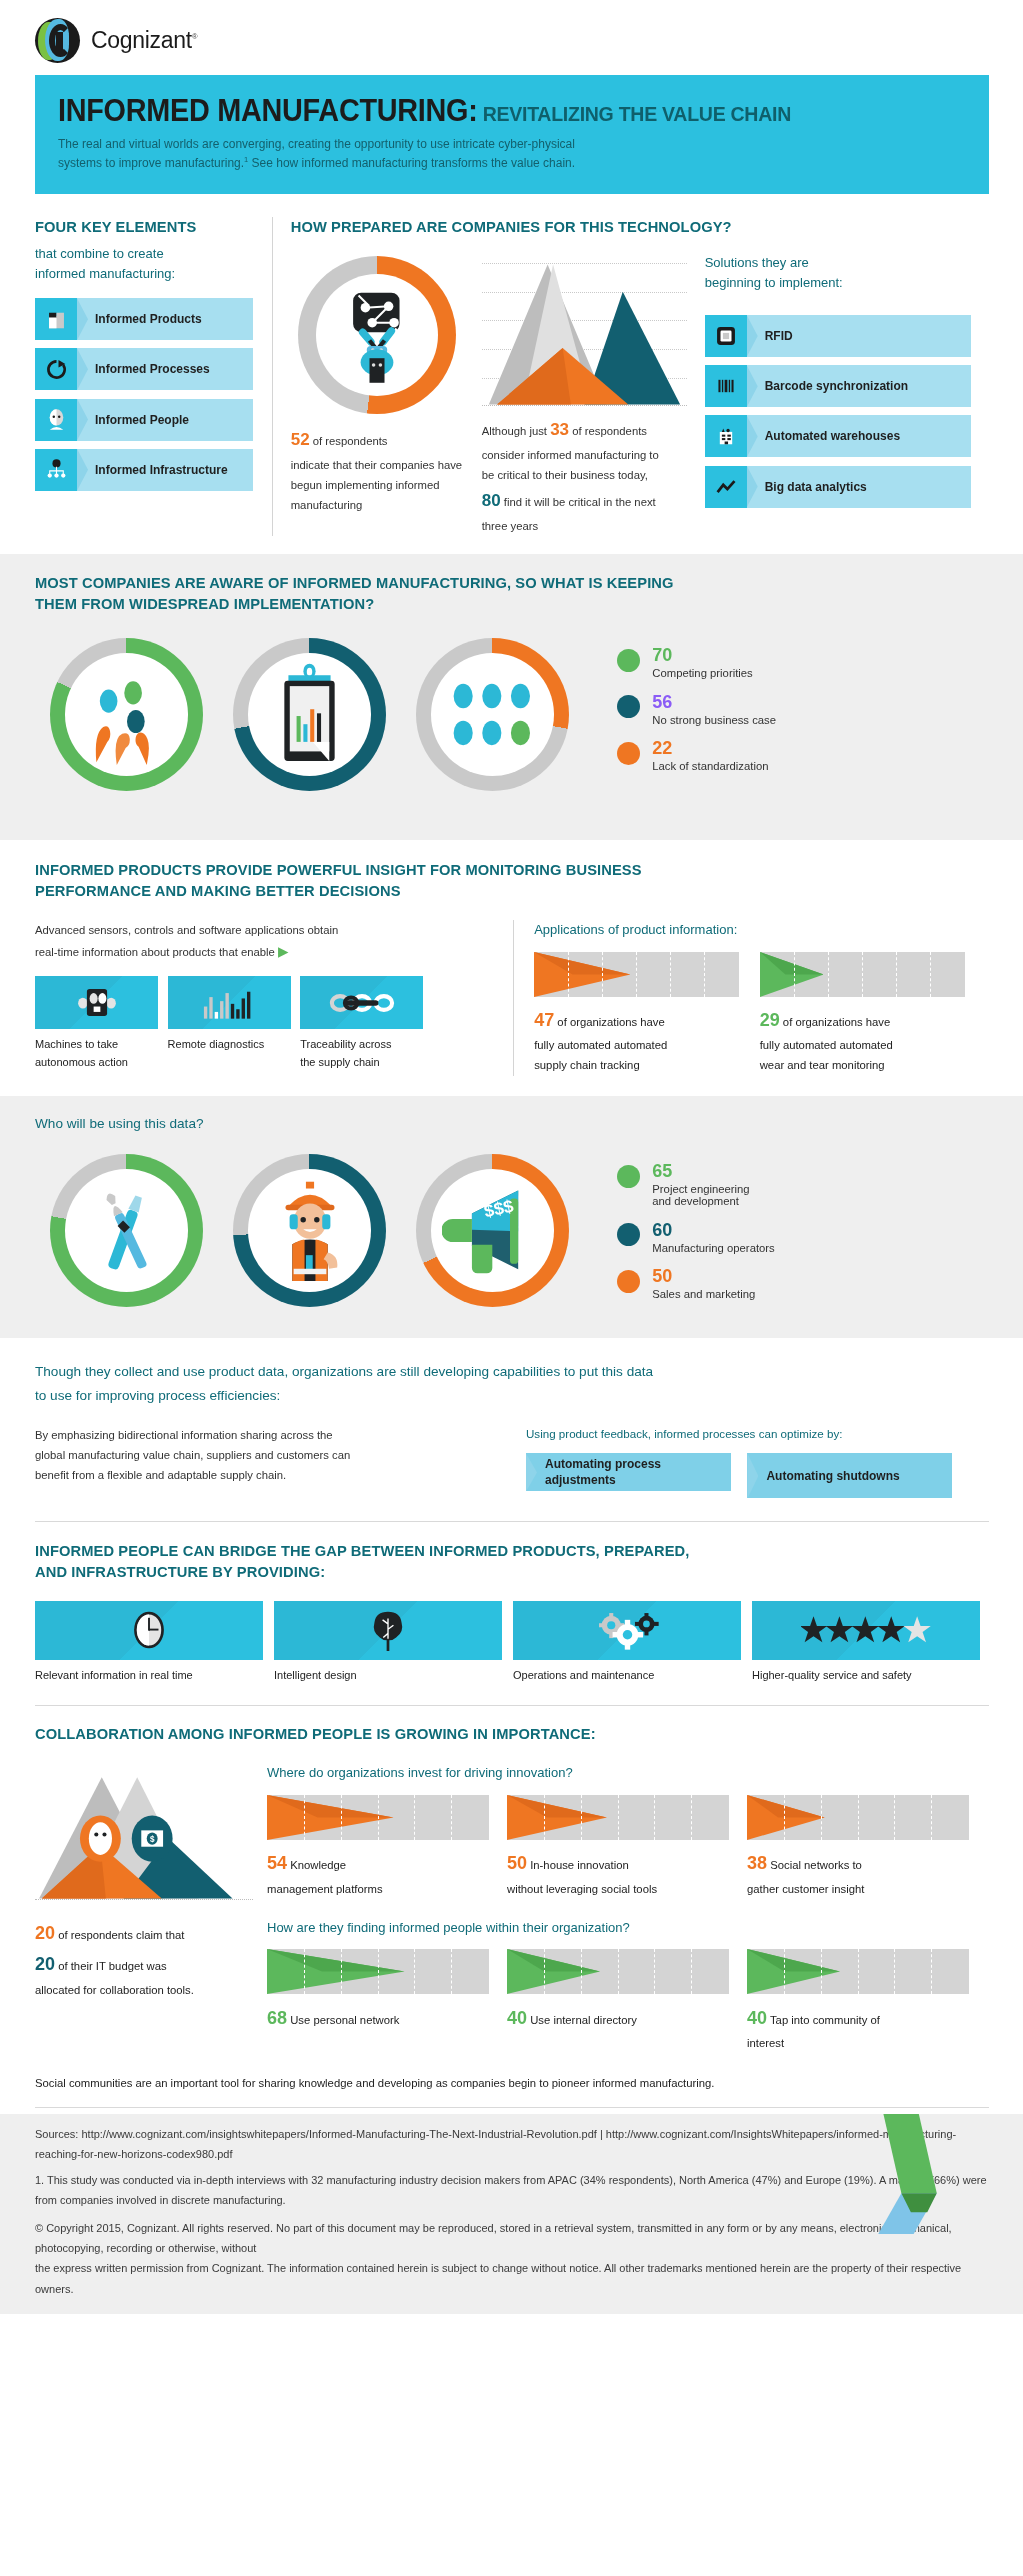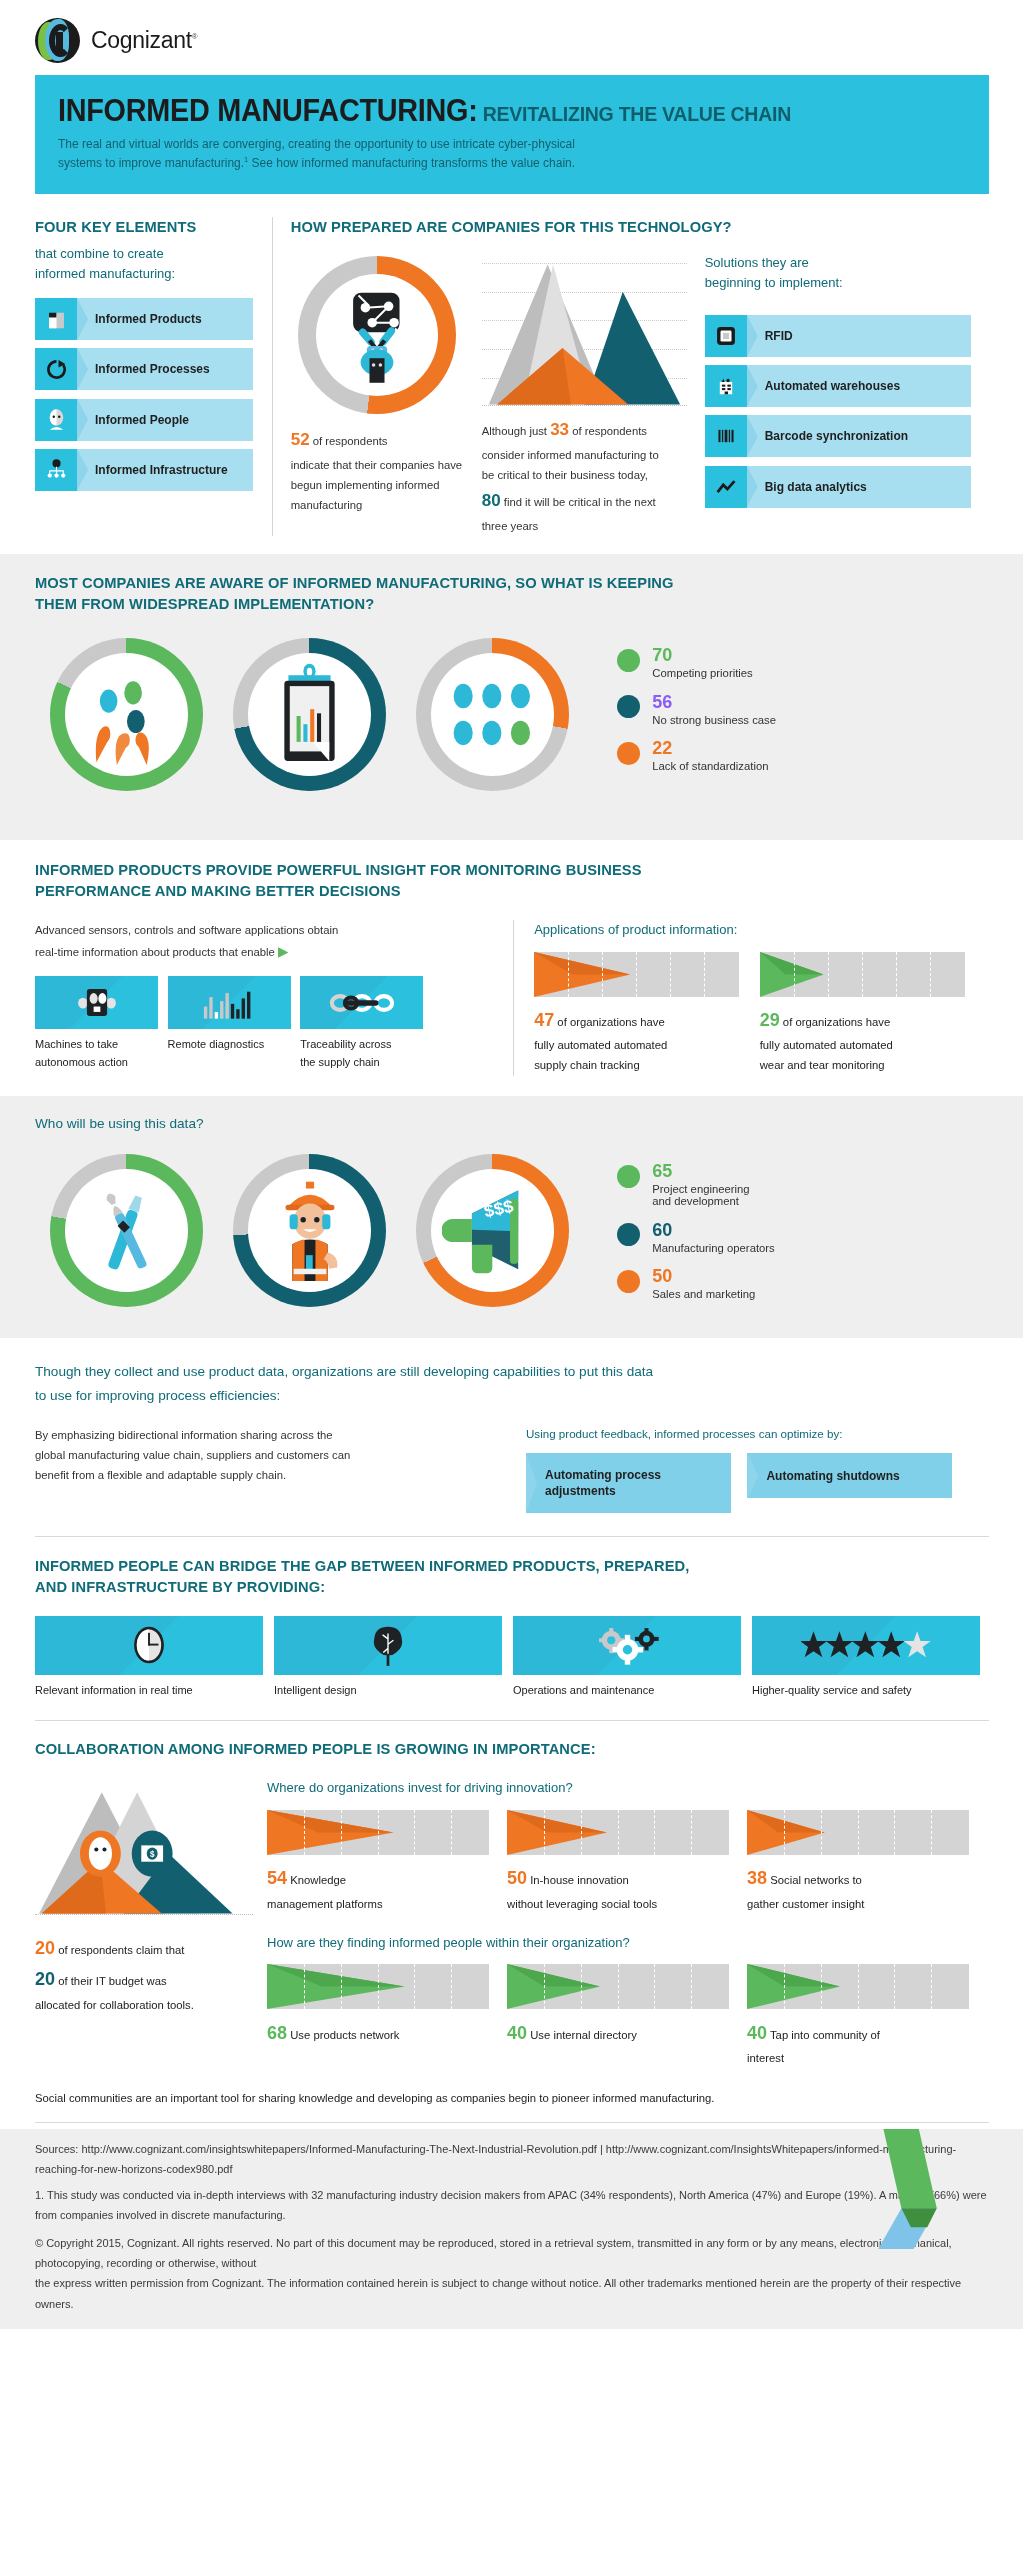--- a/index.html
+++ b/index.html
@@ -286,51 +286,51 @@
                   </svg>
               </div>
               <div class="pill-body">
                   <span class="pill-label">RFID</span>
                 </div>
             </div>
 
             <div class="pill">
               <div class="pill-icon">
                 <svg width="22" height="22" viewBox="0 0 32 32">
+                    <g fill="#1b1b1b">
+                      <rect x="5" y="7" width="3" height="18"></rect>
+                      <rect x="10" y="7" width="2" height="18"></rect>
+                      <rect x="14" y="7" width="4" height="18"></rect>
+                      <rect x="20" y="7" width="2" height="18"></rect>
+                      <rect x="24" y="7" width="3" height="18"></rect>
+                    </g>
+                  </svg>
+              </div>
+              <div class="pill-body">
+                  <span class="pill-label">Barcode synchronization</span>
+                </div>
+            </div>
+
+            <div class="pill">
+              <div class="pill-icon">
+                <svg width="22" height="22" viewBox="0 0 32 32">
                     <rect x="7" y="10" width="18" height="18" fill="#fff"></rect>
                     <path d="M10 10 l2-5 2 5 Z" fill="#1b1b1b"></path>
                     <circle cx="19" cy="8" r="2.4" fill="#1b1b1b"></circle>
                     <g fill="#1b1b1b">
                       <rect x="10" y="14" width="5" height="3"></rect>
                       <rect x="18" y="14" width="5" height="3"></rect>
                       <rect x="10" y="19" width="5" height="3"></rect>
                       <rect x="18" y="19" width="5" height="3"></rect>
                       <rect x="14" y="24" width="5" height="4"></rect>
                     </g>
                   </svg>
               </div>
               <div class="pill-body">
                   <span class="pill-label">Automated warehouses</span>
-                </div>
-            </div>
-
-            <div class="pill">
-              <div class="pill-icon">
-                <svg width="22" height="22" viewBox="0 0 32 32">
-                    <g fill="#1b1b1b">
-                      <rect x="5" y="7" width="3" height="18"></rect>
-                      <rect x="10" y="7" width="2" height="18"></rect>
-                      <rect x="14" y="7" width="4" height="18"></rect>
-                      <rect x="20" y="7" width="2" height="18"></rect>
-                      <rect x="24" y="7" width="3" height="18"></rect>
-                    </g>
-                  </svg>
-              </div>
-              <div class="pill-body">
-                  <span class="pill-label">Barcode synchronization</span>
                 </div>
             </div>
 
             <div class="pill">
               <div class="pill-icon">
                 <svg width="22" height="22" viewBox="0 0 32 32">
                     <path d="M5 22 L12 13 L18 19 L27 9" stroke="#1b1b1b" stroke-width="4" fill="none" stroke-linecap="square"></path>
                   </svg>
               </div>
               <div class="pill-body">
@@ -660,21 +660,21 @@
       <div style="width:464px;">
         <div class="stat-para">
           <span>By emphasizing bidirectional information sharing across the</span><br>
           <span>global manufacturing value chain, suppliers and customers can</span><br>
           <span>benefit from a flexible and adaptable supply chain.</span>
         </div>
       </div>
       <div style="flex:1;">
         <div class="sec-sub" style="font-size:11.6px;">Using product feedback, informed processes can optimize by:</div>
         <div style="display:flex; gap:16.4px; margin-top:11px;">
-          <div class="pill" style="width:205px;height:60px;">
+          <div class="pill" style="width:205px;height:38px;">
             <div class="pill-body" style="background:#7fd0e8; padding-left:19px;">
               <span class="pill-label" style="line-height:1.4;">Automating process adjustments</span>
             </div>
           </div>
           <div class="pill" style="width:205px;height:45px;">
             <div class="pill-body" style="background:#7fd0e8; padding-left:19px;">
               <span class="pill-label" style="line-height:1.4;">Automating shutdowns</span>
             </div>
           </div>
         </div>
@@ -874,21 +874,21 @@
                     <polygon points="0,0 100,33 40,33" fill="#4da74d"></polygon>
                   </svg></div>
               <div class="seg" style="left:16.6%"></div>
                 <div class="seg" style="left:33.2%"></div>
                 <div class="seg" style="left:49.8%"></div>
                 <div class="seg" style="left:66.4%"></div>
                 <div class="seg" style="left:83%"></div>
             </div>
             <div class="abar-txt" style="margin-top:8.2px;">
               <span class="abar-num" style="color:#5cb85c">68</span>
-              <span>Use products network</span>
+              <span>Use personal network</span>
             </div>
           </div>
 
           <div style="width:222px;">
             <div class="abar">
               <div class="fill" style="width:42%;"><svg width="100%" height="45" preserveAspectRatio="none" viewBox="0 0 100 66">
                     <polygon points="0,0 100,33 0,66" fill="#5cb85c"></polygon>
                     <polygon points="0,0 100,33 40,33" fill="#4da74d"></polygon>
                   </svg></div>
               <div class="seg" style="left:16.6%"></div>

